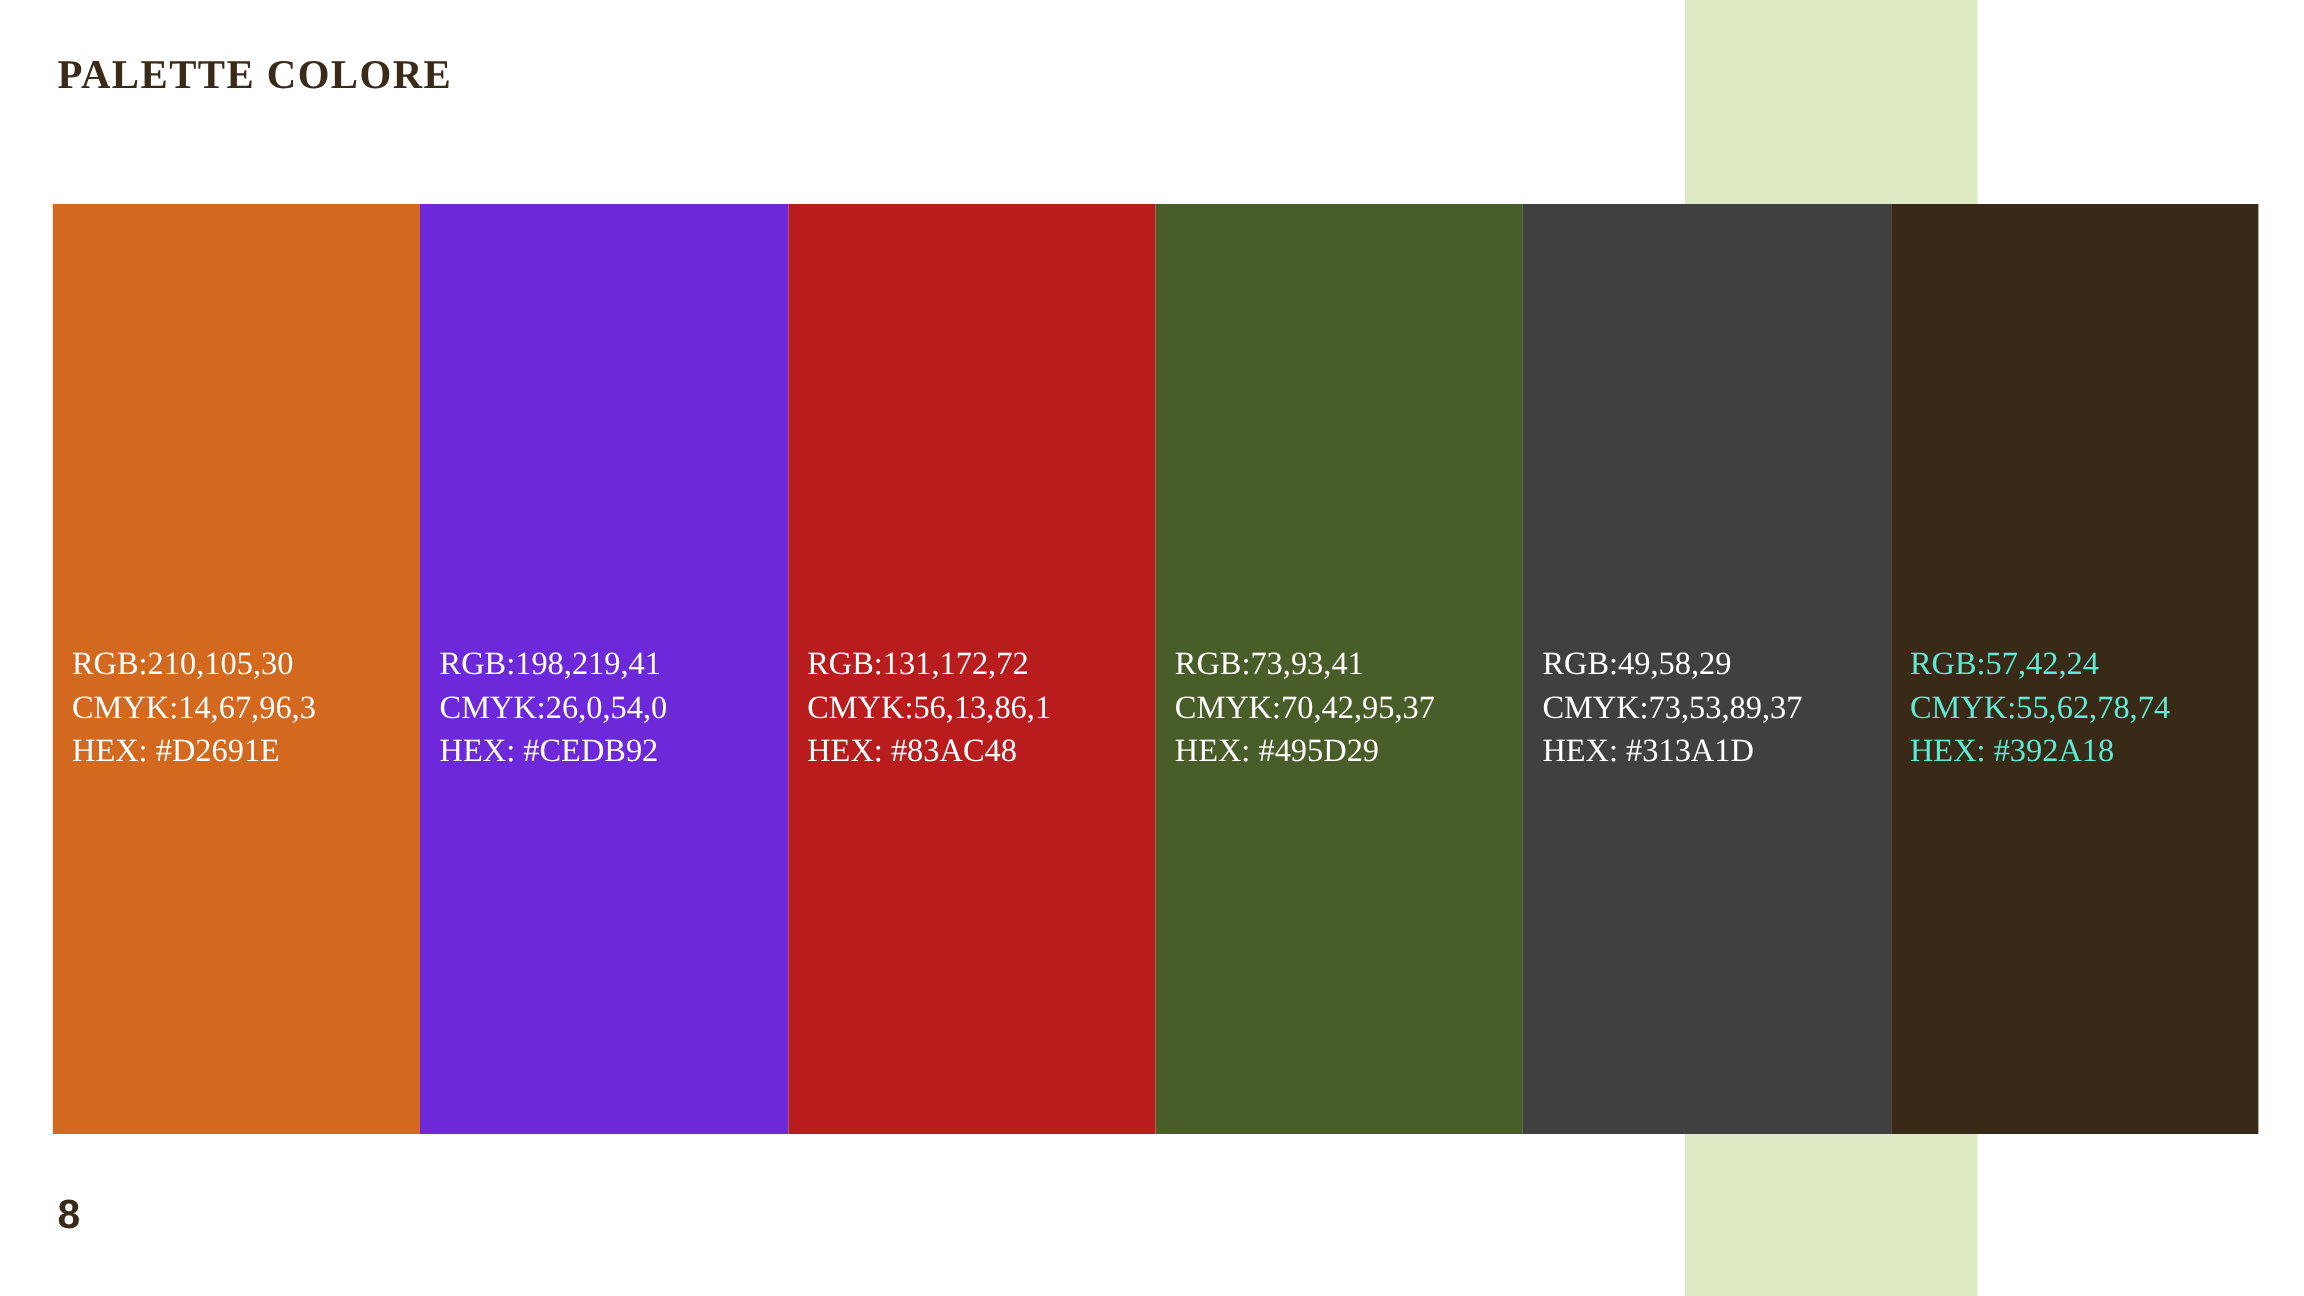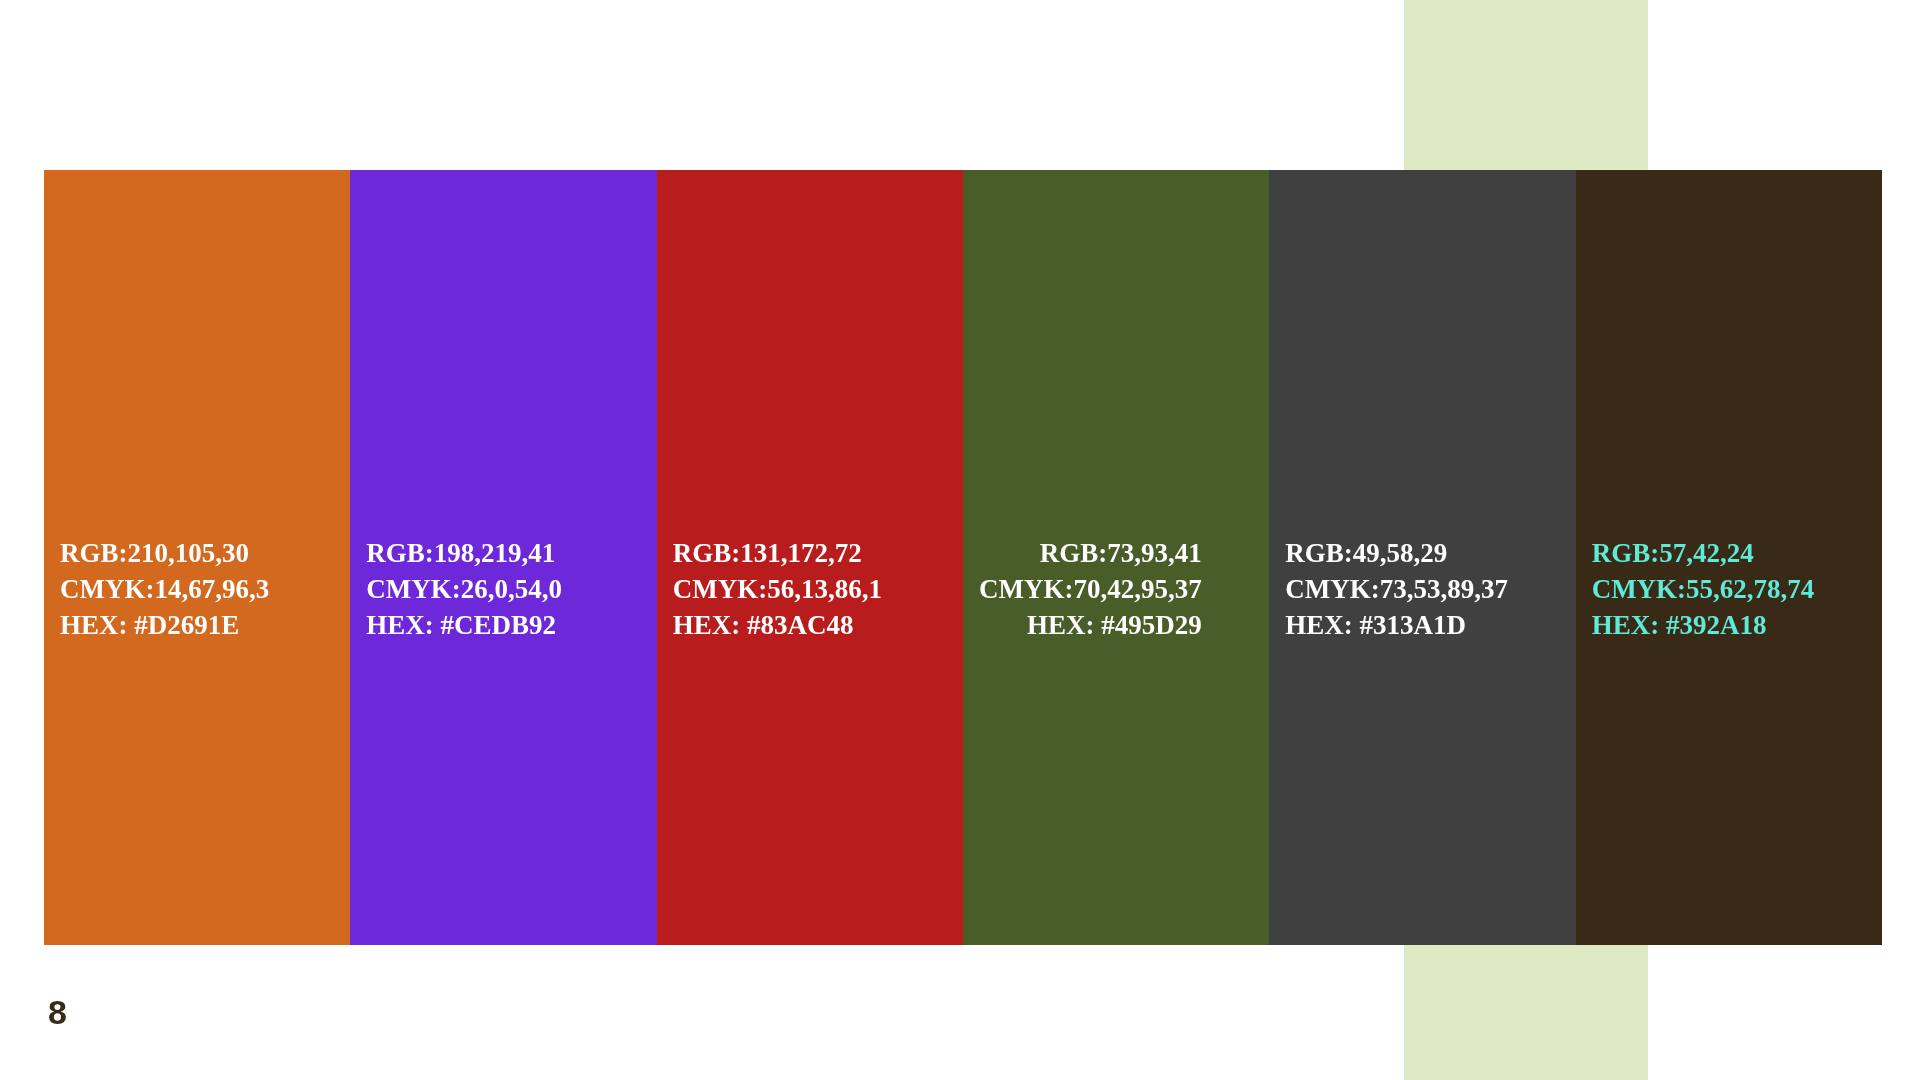--- a/index.html
+++ b/index.html
@@ -65,21 +65,21 @@
     flex: 1 1 0;
     position: relative;
     height: 100%;
   }
 
   .swatch-info {
     position: absolute;
     left: 16px;
     top: 365px;
     font-family: "Liberation Serif", "DejaVu Serif", serif;
-    font-weight: bold;
+    font-weight: normal;
     font-size: 27px;
     line-height: 36px;
     color: #ffffff;
     white-space: nowrap;
     text-shadow: 0 0 1px rgba(0,0,0,0.06);
   }
 
   .swatch-line {
     display: block;
   }
@@ -95,20 +95,21 @@
     color: #3a2a18;
   }
 </style>
 </head>
 <body>
 
 <div id="slide" style="background: rgb(255, 255, 255);">
 
   <div class="accent-stripe" style="background: rgb(222, 234, 195);"></div>
 
+  <div class="slide-title" style="color: rgb(58, 42, 24);">PALETTE COLORE</div>
 
   <div class="palette-band">
 
     <div class="swatch" id="sw0" style="background: rgb(210, 105, 30);">
       <div class="swatch-info" style="color: rgb(255, 255, 255);">
         <span class="swatch-line">RGB:210,105,30</span>
         <span class="swatch-line">CMYK:14,67,96,3</span>
         <span class="swatch-line">HEX: #D2691E</span>
       </div>
     </div>
@@ -123,21 +124,21 @@
 
     <div class="swatch" id="sw2" style="background: #b91c1c;">
       <div class="swatch-info" style="color: rgb(255, 255, 255);">
         <span class="swatch-line">RGB:131,172,72</span>
         <span class="swatch-line">CMYK:56,13,86,1</span>
         <span class="swatch-line">HEX: #83AC48</span>
       </div>
     </div>
 
     <div class="swatch" id="sw3" style="background: rgb(73, 93, 41);">
-      <div class="swatch-info" style="color: rgb(255, 255, 255); text-align: right;">
+      <div class="swatch-info" style="color: rgb(255, 255, 255);">
         <span class="swatch-line">RGB:73,93,41</span>
         <span class="swatch-line">CMYK:70,42,95,37</span>
         <span class="swatch-line">HEX: #495D29</span>
       </div>
     </div>
 
     <div class="swatch" id="sw4" style="background: #404040;">
       <div class="swatch-info" style="color: rgb(255, 255, 255);">
         <span class="swatch-line">RGB:49,58,29</span>
         <span class="swatch-line">CMYK:73,53,89,37</span>

